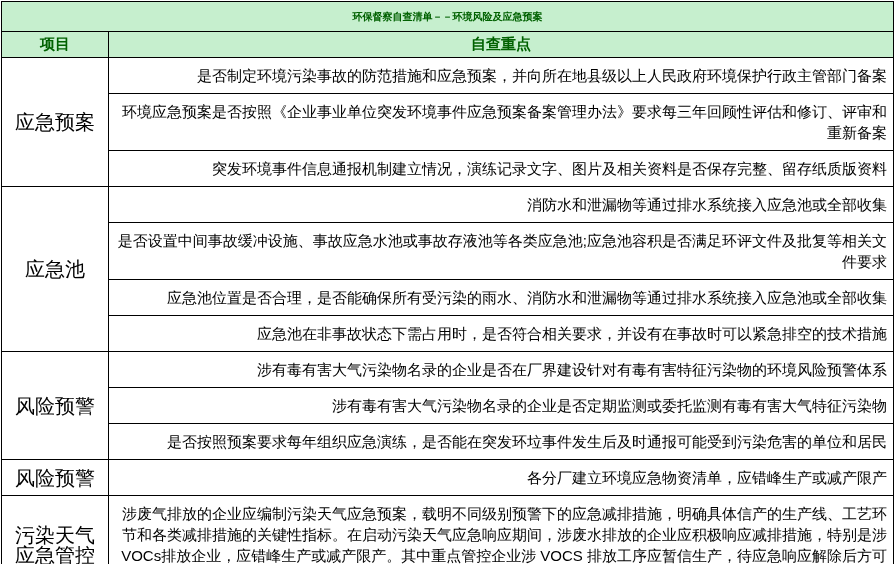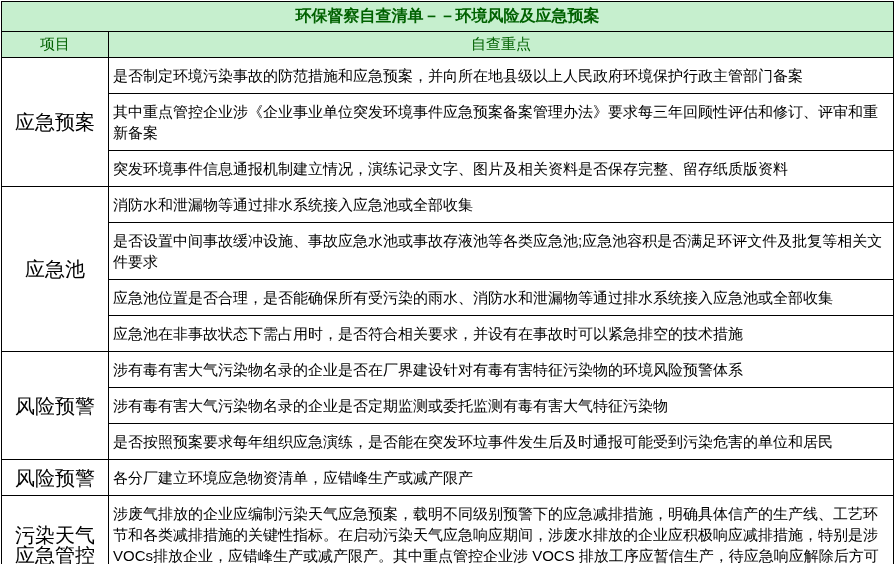--- a/index.html
+++ b/index.html
@@ -12,48 +12,48 @@
   }
   table.checklist td, table.checklist th{
     border:1px solid #000;
     word-break:break-all;
     overflow-wrap:anywhere;
   }
   tr.title-row td{
     background:#C6EFCE;
     color:#006100;
     font-weight:bold;
-    font-size:16px;
+    font-size:10px;
     text-align:center;
     height:29px;
     padding:0 2px;
   }
   tr.header-row th{
     background:#C6EFCE;
     color:#006100;
-    font-weight:normal;
+    font-weight:bold;
     font-size:15px;
     height:25px;
     padding:0 2px;
   }
   td.cat{
     text-align:center;
     vertical-align:middle;
     font-size:20px;
     line-height:20px;
     padding:2px 6px;
     background:#ffffff;
   }
   td.item{
     font-size:15px;
     line-height:21px;
     padding:7px 6px 7px 4px;
     vertical-align:middle;
     background:#ffffff;
-    text-align:left;
+    text-align:right;
   }
 </style>
 </head>
 <body>
 
 <table class="checklist">
   <colgroup>
     <col style="width:107px">
     <col>
   </colgroup>
@@ -64,21 +64,21 @@
     <tr class="header-row">
       <th>项目</th>
       <th>自查重点</th>
     </tr>
 
     <tr>
       <td class="cat" rowspan="3">应急预案</td>
       <td class="item">是否制定环境污染事故的防范措施和应急预案，并向所在地县级以上人民政府环境保护行政主管部门备案</td>
     </tr>
     <tr>
-      <td class="item">其中重点管控企业涉《企业事业单位突发环境事件应急预案备案管理办法》要求每三年回顾性评估和修订、评审和重新备案</td>
+      <td class="item">环境应急预案是否按照《企业事业单位突发环境事件应急预案备案管理办法》要求每三年回顾性评估和修订、评审和重新备案</td>
     </tr>
     <tr>
       <td class="item">突发环境事件信息通报机制建立情况，演练记录文字、图片及相关资料是否保存完整、留存纸质版资料</td>
     </tr>
 
     <tr>
       <td class="cat" rowspan="4">应急池</td>
       <td class="item">消防水和泄漏物等通过排水系统接入应急池或全部收集</td>
     </tr>
     <tr>

